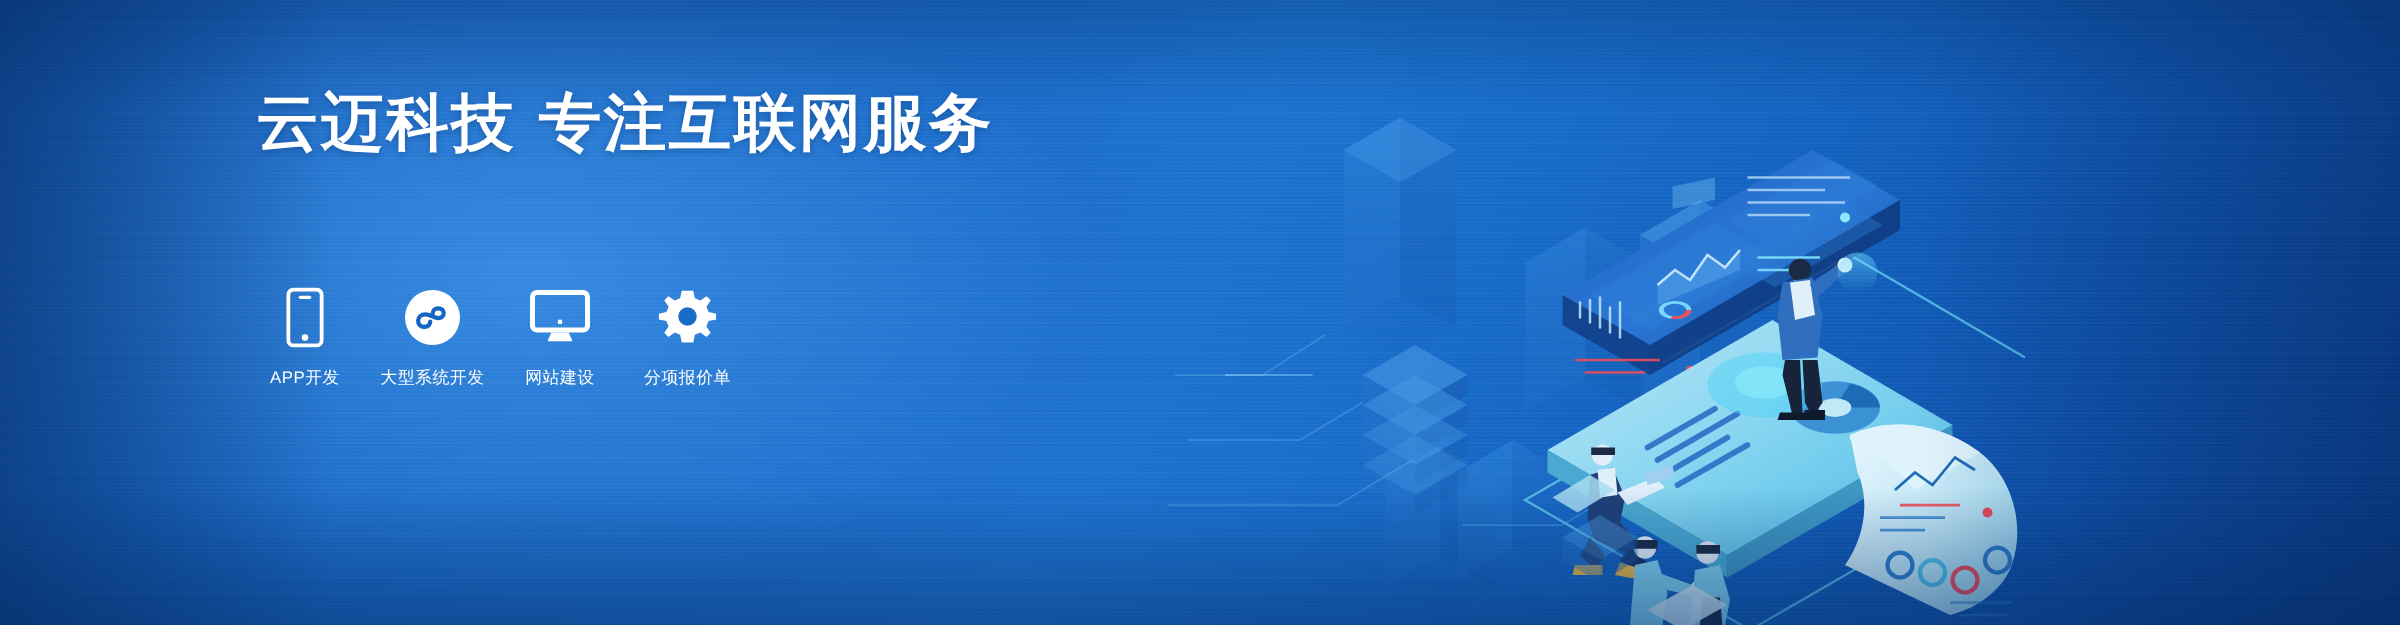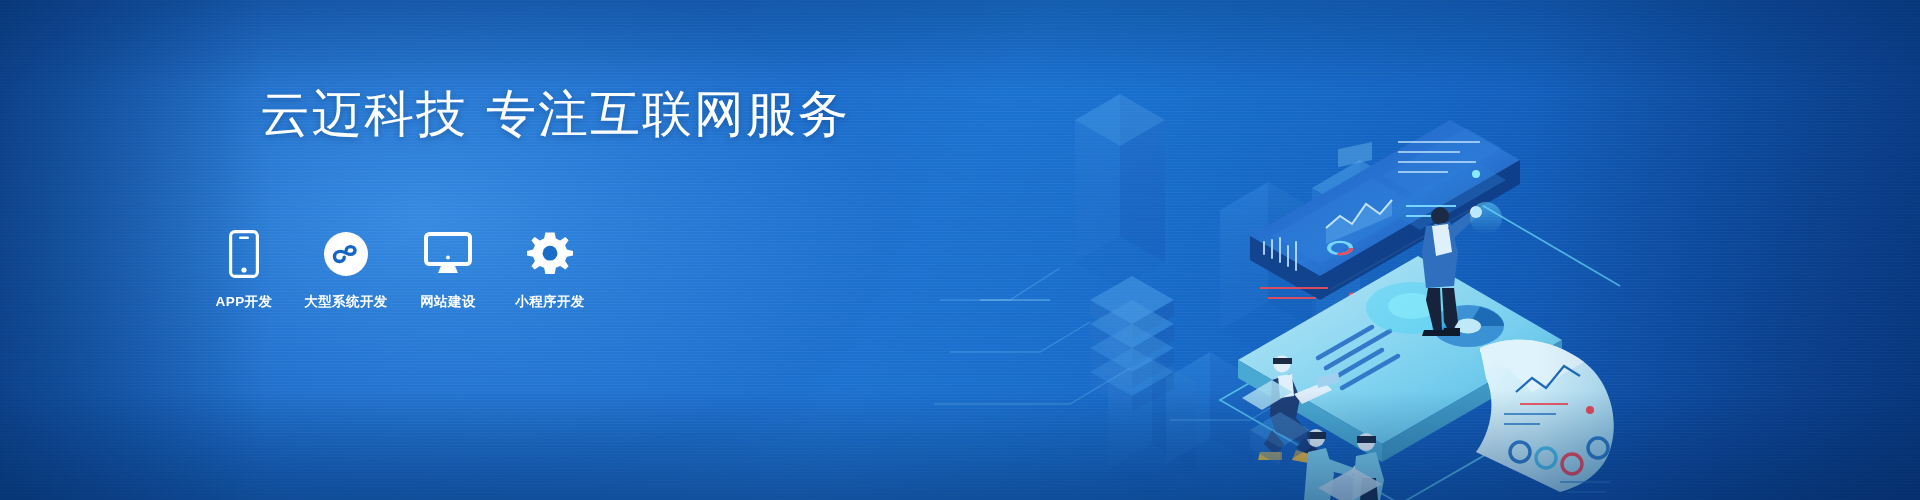--- a/index.html
+++ b/index.html
@@ -39,27 +39,26 @@
   
   .copy {
     position: absolute;
     left: 205px;
     top: 68px;
     width: 700px;
   }
   .title {
     color: #ffffff;
     font-size: 50px;
-    font-weight: normal;
+    font-weight: bold;
     letter-spacing: 2px;
     line-height: 1.2;
-    margin: 16px;
+    margin: 0;
     white-space: nowrap;
     text-shadow: 0 2px 6px rgba(4,40,95,0.35);
-    text-align: center;
   }
   .title .gap { display: inline-block; width: 18px; }
   .subline {
     color: #eaf3ff;
     font-size: 21.5px;
     line-height: 31px;
     letter-spacing: 0.5px;
     margin: 0;
     white-space: nowrap;
   }
@@ -83,21 +82,21 @@
   .icon-glyph {
     height: 52px;
     display: flex;
     align-items: center;
     justify-content: center;
   }
   .icon-label {
     margin-top: 13px;
     color: #ffffff;
     font-size: 13.5px;
-    font-weight: bold;
+    font-weight: normal;
     letter-spacing: 0.4px;
     white-space: nowrap;
   }
 
   
   .art {
     position: absolute;
     right: 0;
     top: 0;
     width: 1000px;
@@ -421,18 +420,18 @@
       <div class="icon-glyph">
         <svg width="46" height="46" viewBox="0 0 46 46" xmlns="http://www.w3.org/2000/svg">
           <path d="M23,1.5 L27.6,1.5 L28.9,7.6 L33.2,9.4 L38.3,5.9 L41.6,9.2 L38.1,14.3
                    L39.9,18.6 L46,19.9 L46,24.5 L39.9,25.8 L38.1,30.1 L41.6,35.2 L38.3,38.5
                    L33.2,35 L28.9,36.8 L27.6,42.9 L23,42.9 L18.4,42.9 L17.1,36.8 L12.8,35
                    L7.7,38.5 L4.4,35.2 L7.9,30.1 L6.1,25.8 L0,24.5 L0,19.9 L6.1,18.6
                    L7.9,14.3 L4.4,9.2 L7.7,5.9 L12.8,9.4 L17.1,7.6 L18.4,1.5 Z" fill="#ffffff"></path>
           <circle cx="23" cy="22.2" r="7.4" fill="#1a6cc9"></circle>
         </svg>
       </div>
-      <div class="icon-label">小程序开发</div>
+      <div class="icon-label">分项报价单</div>
     </div>
 
   </div>
 
 </div>
 
 </body></html>

